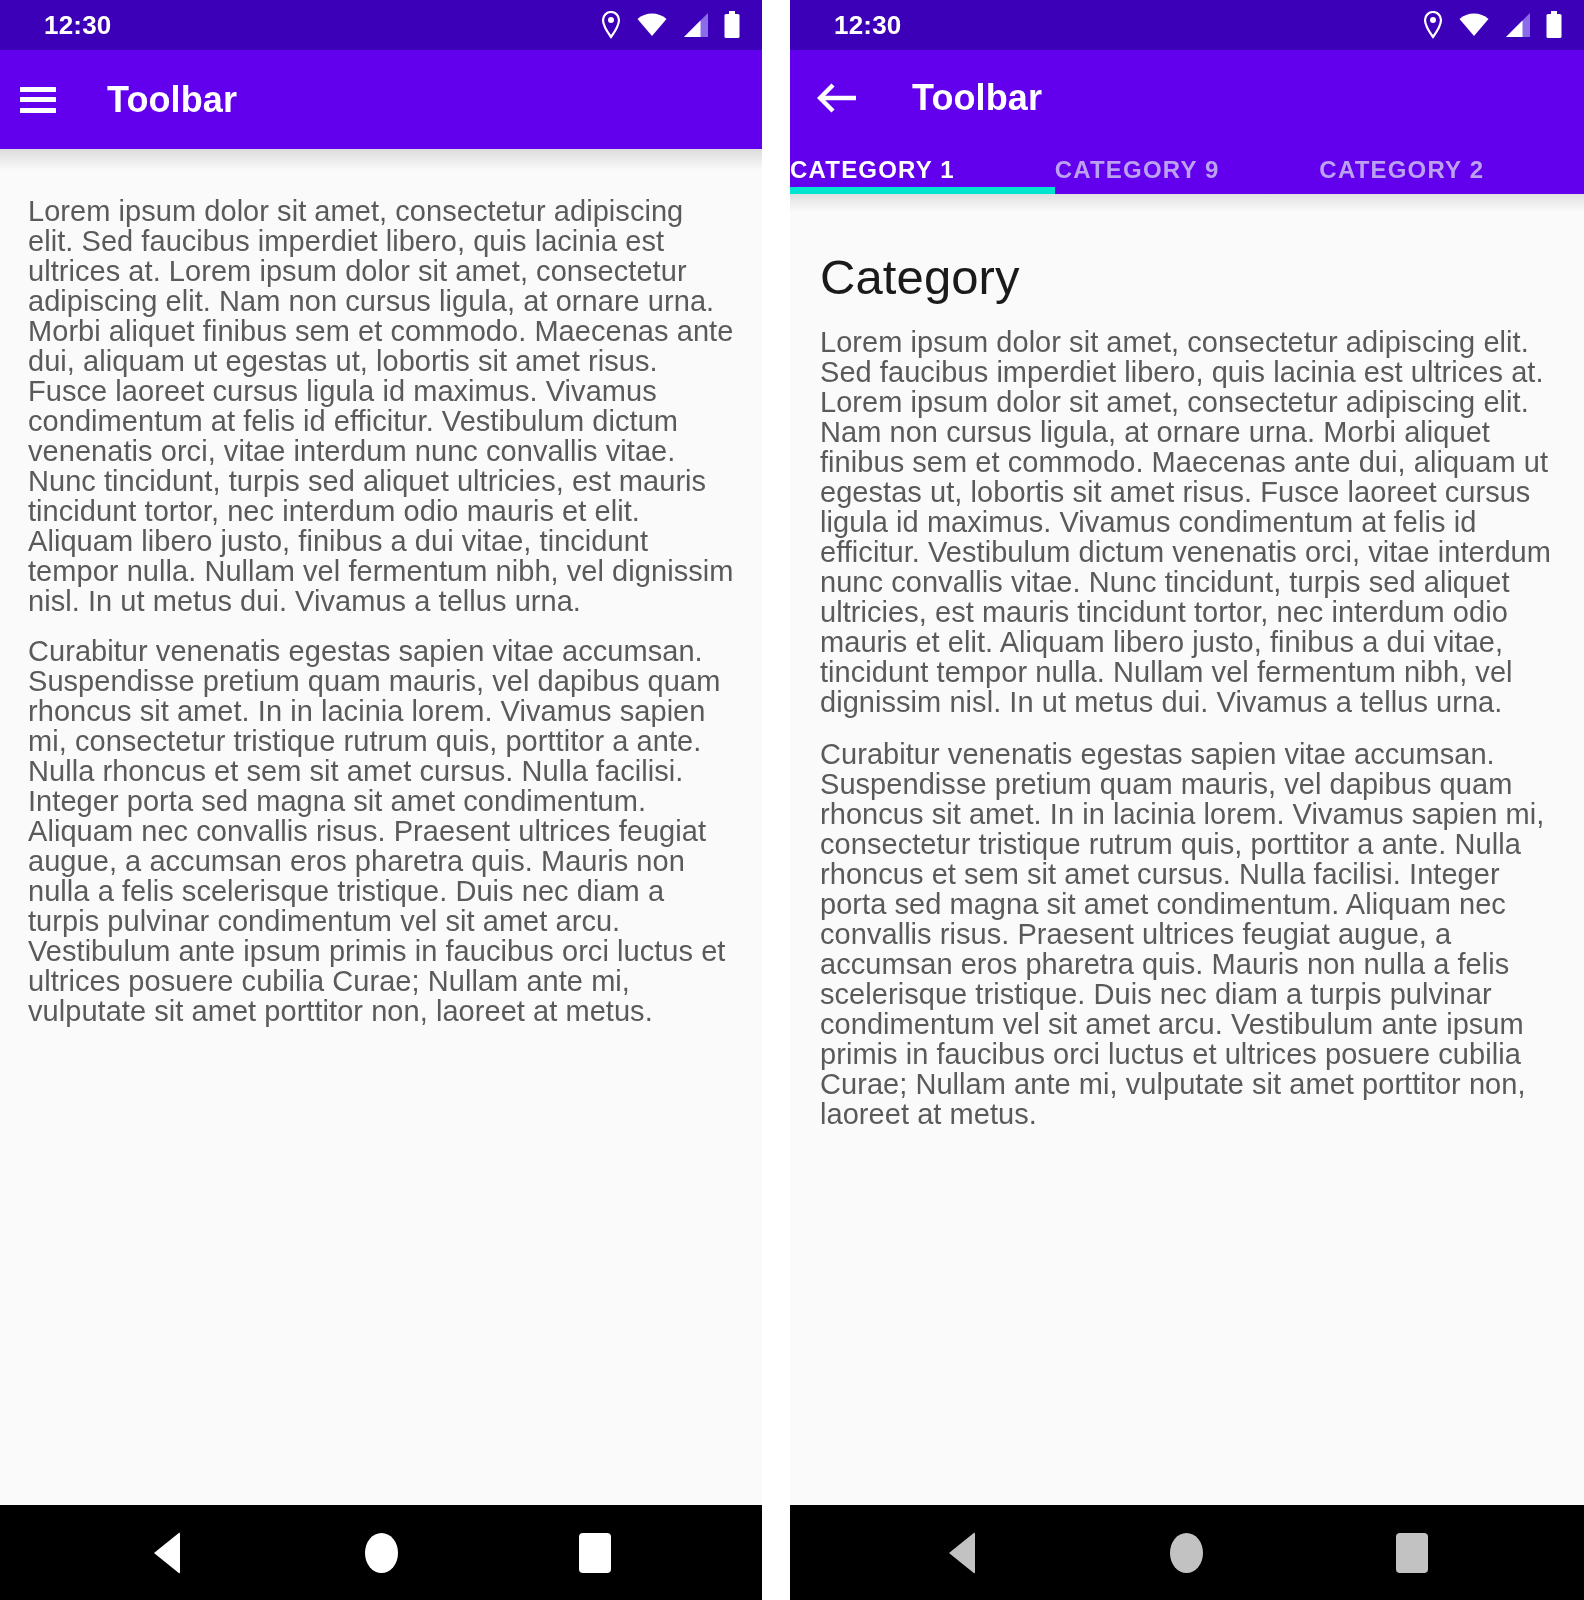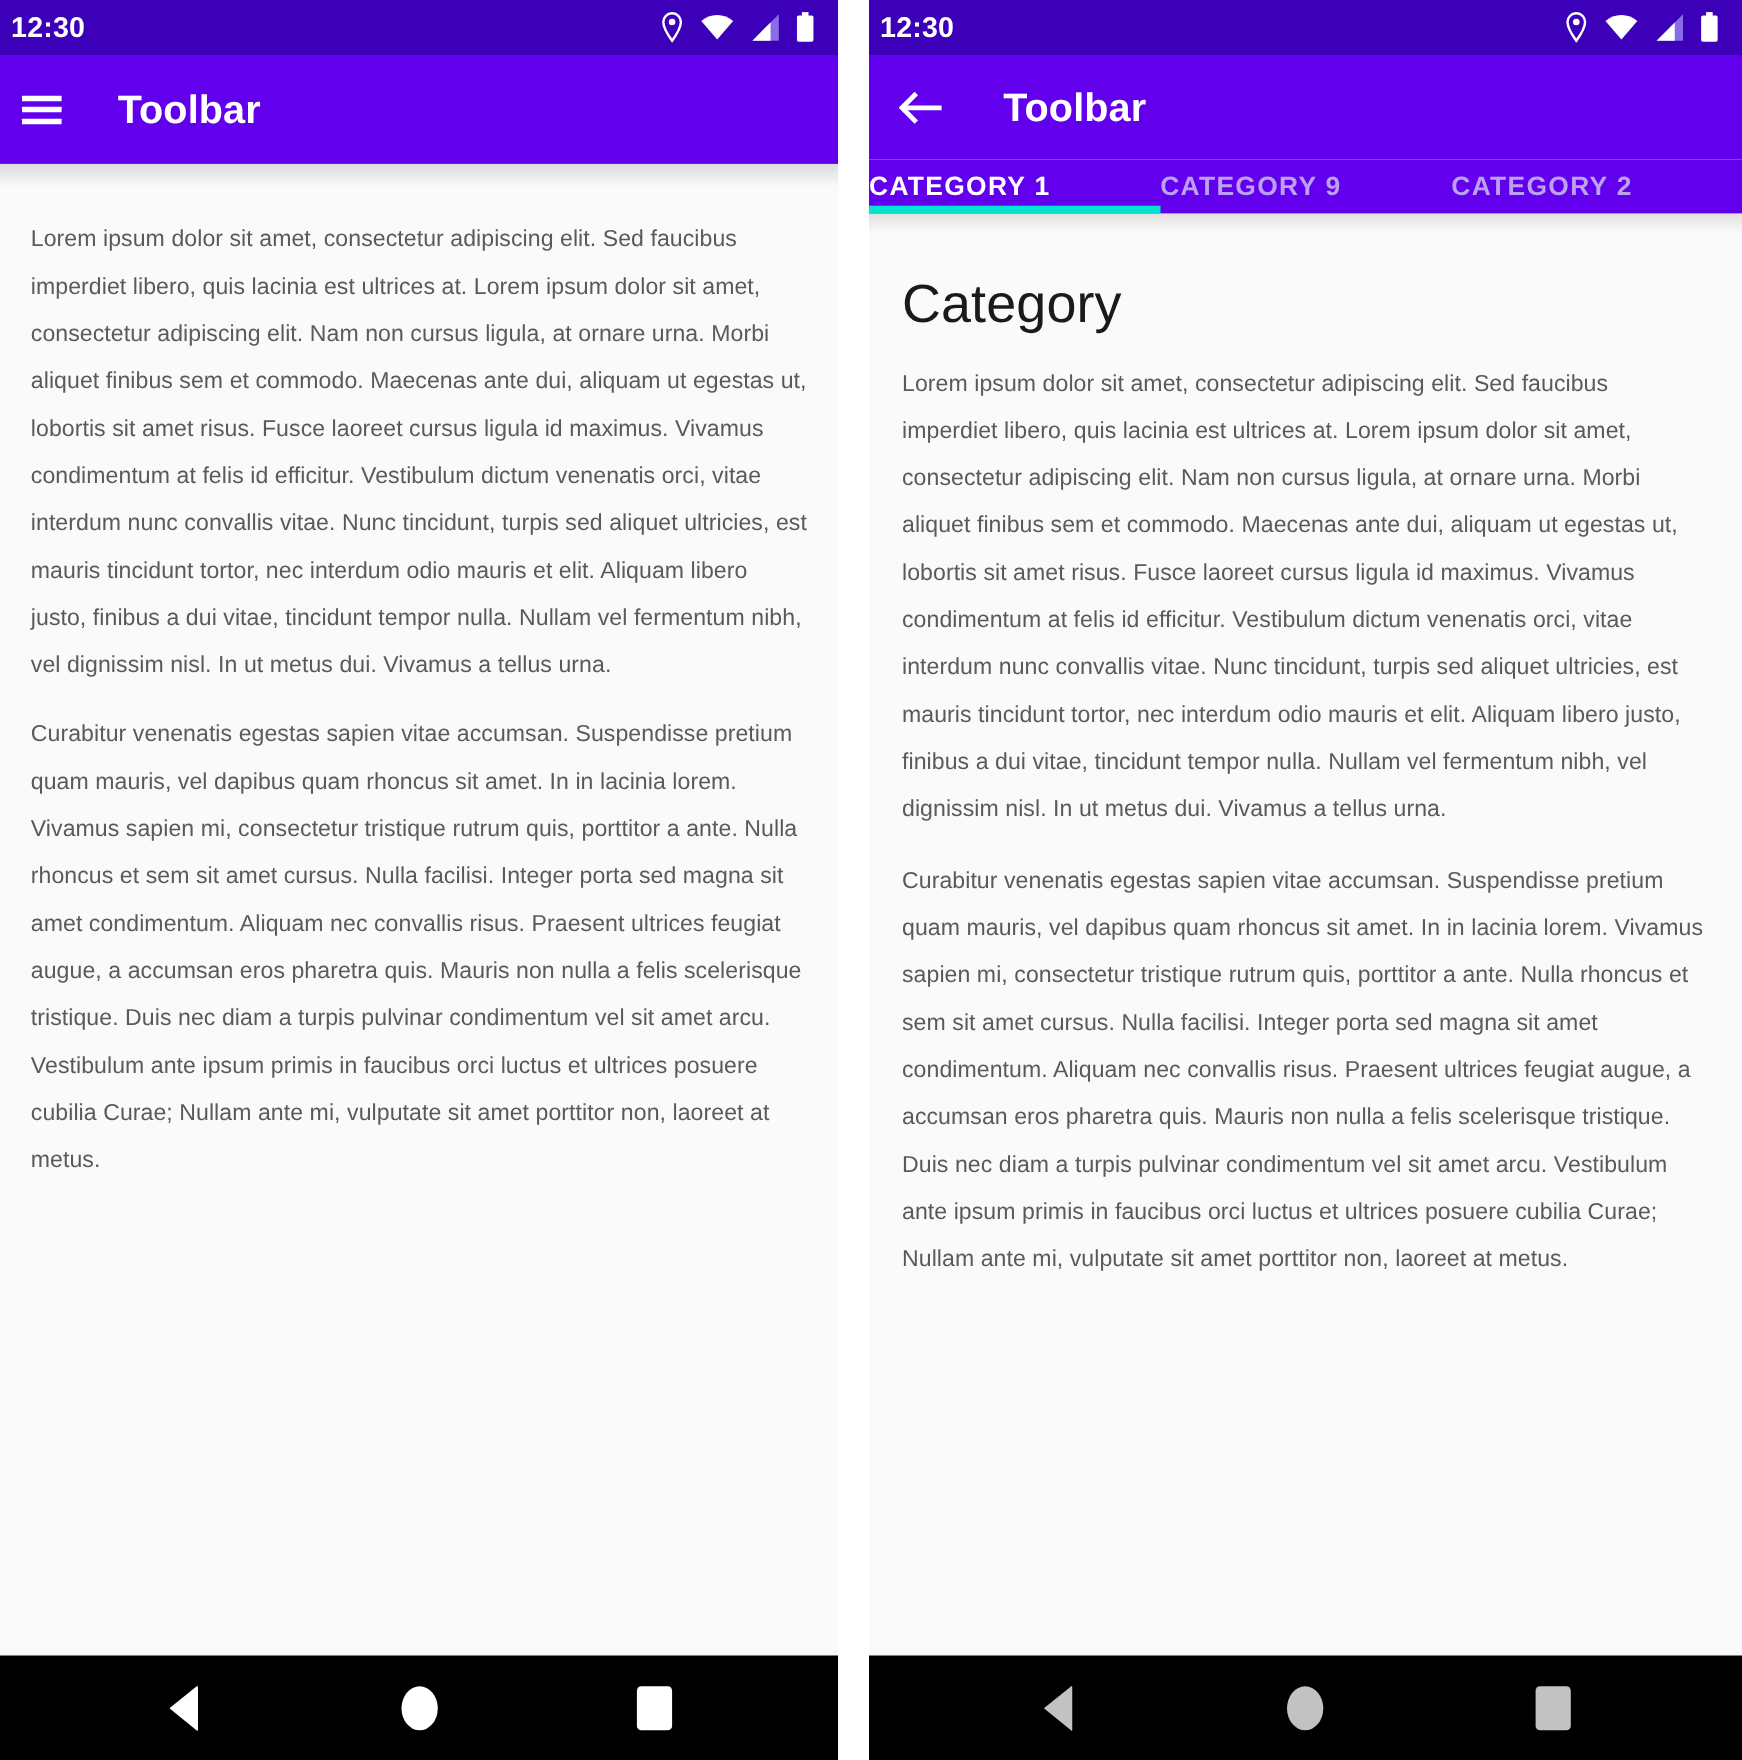--- a/index.html
+++ b/index.html
@@ -27,21 +27,21 @@
   .phone-left  { width:762px; }
   .phone-gap   { width:28px; background:#ffffff; height:1600px; flex:0 0 28px; }
   .phone-right { width:794px; }
 
   
   .statusbar {
     height:50px;
     background:#3B00B8;
     display:flex;
     align-items:center;
-    padding:0 22px 0 10px;
+    padding:0 22px 0 44px;
     flex:0 0 50px;
   }
   .status-time {
     color:#ffffff;
     font-size:26px;
     font-weight:bold;
     letter-spacing:0.2px;
   }
   .status-icons {
     margin-left:auto;
@@ -152,22 +152,22 @@
   .content.right-pad { padding:0 30px; }
   .page-heading {
     font-size:49px;
     color:#1A1A1A;
     font-weight:normal;
     margin-top:37px;
     margin-bottom:14px;
     letter-spacing:0.1px;
   }
   .para {
-    font-size:21px;
-    line-height:43px;
+    font-size:29px;
+    line-height:30px;
     color:#5A5A5A;
     margin-top:20px;
     letter-spacing:0.05px;
   }
   .content .para:first-child { margin-top:26px; }
   .content.right-pad .para { margin-top:22px; }
 
   
   .navbar {
     flex:0 0 95px;

